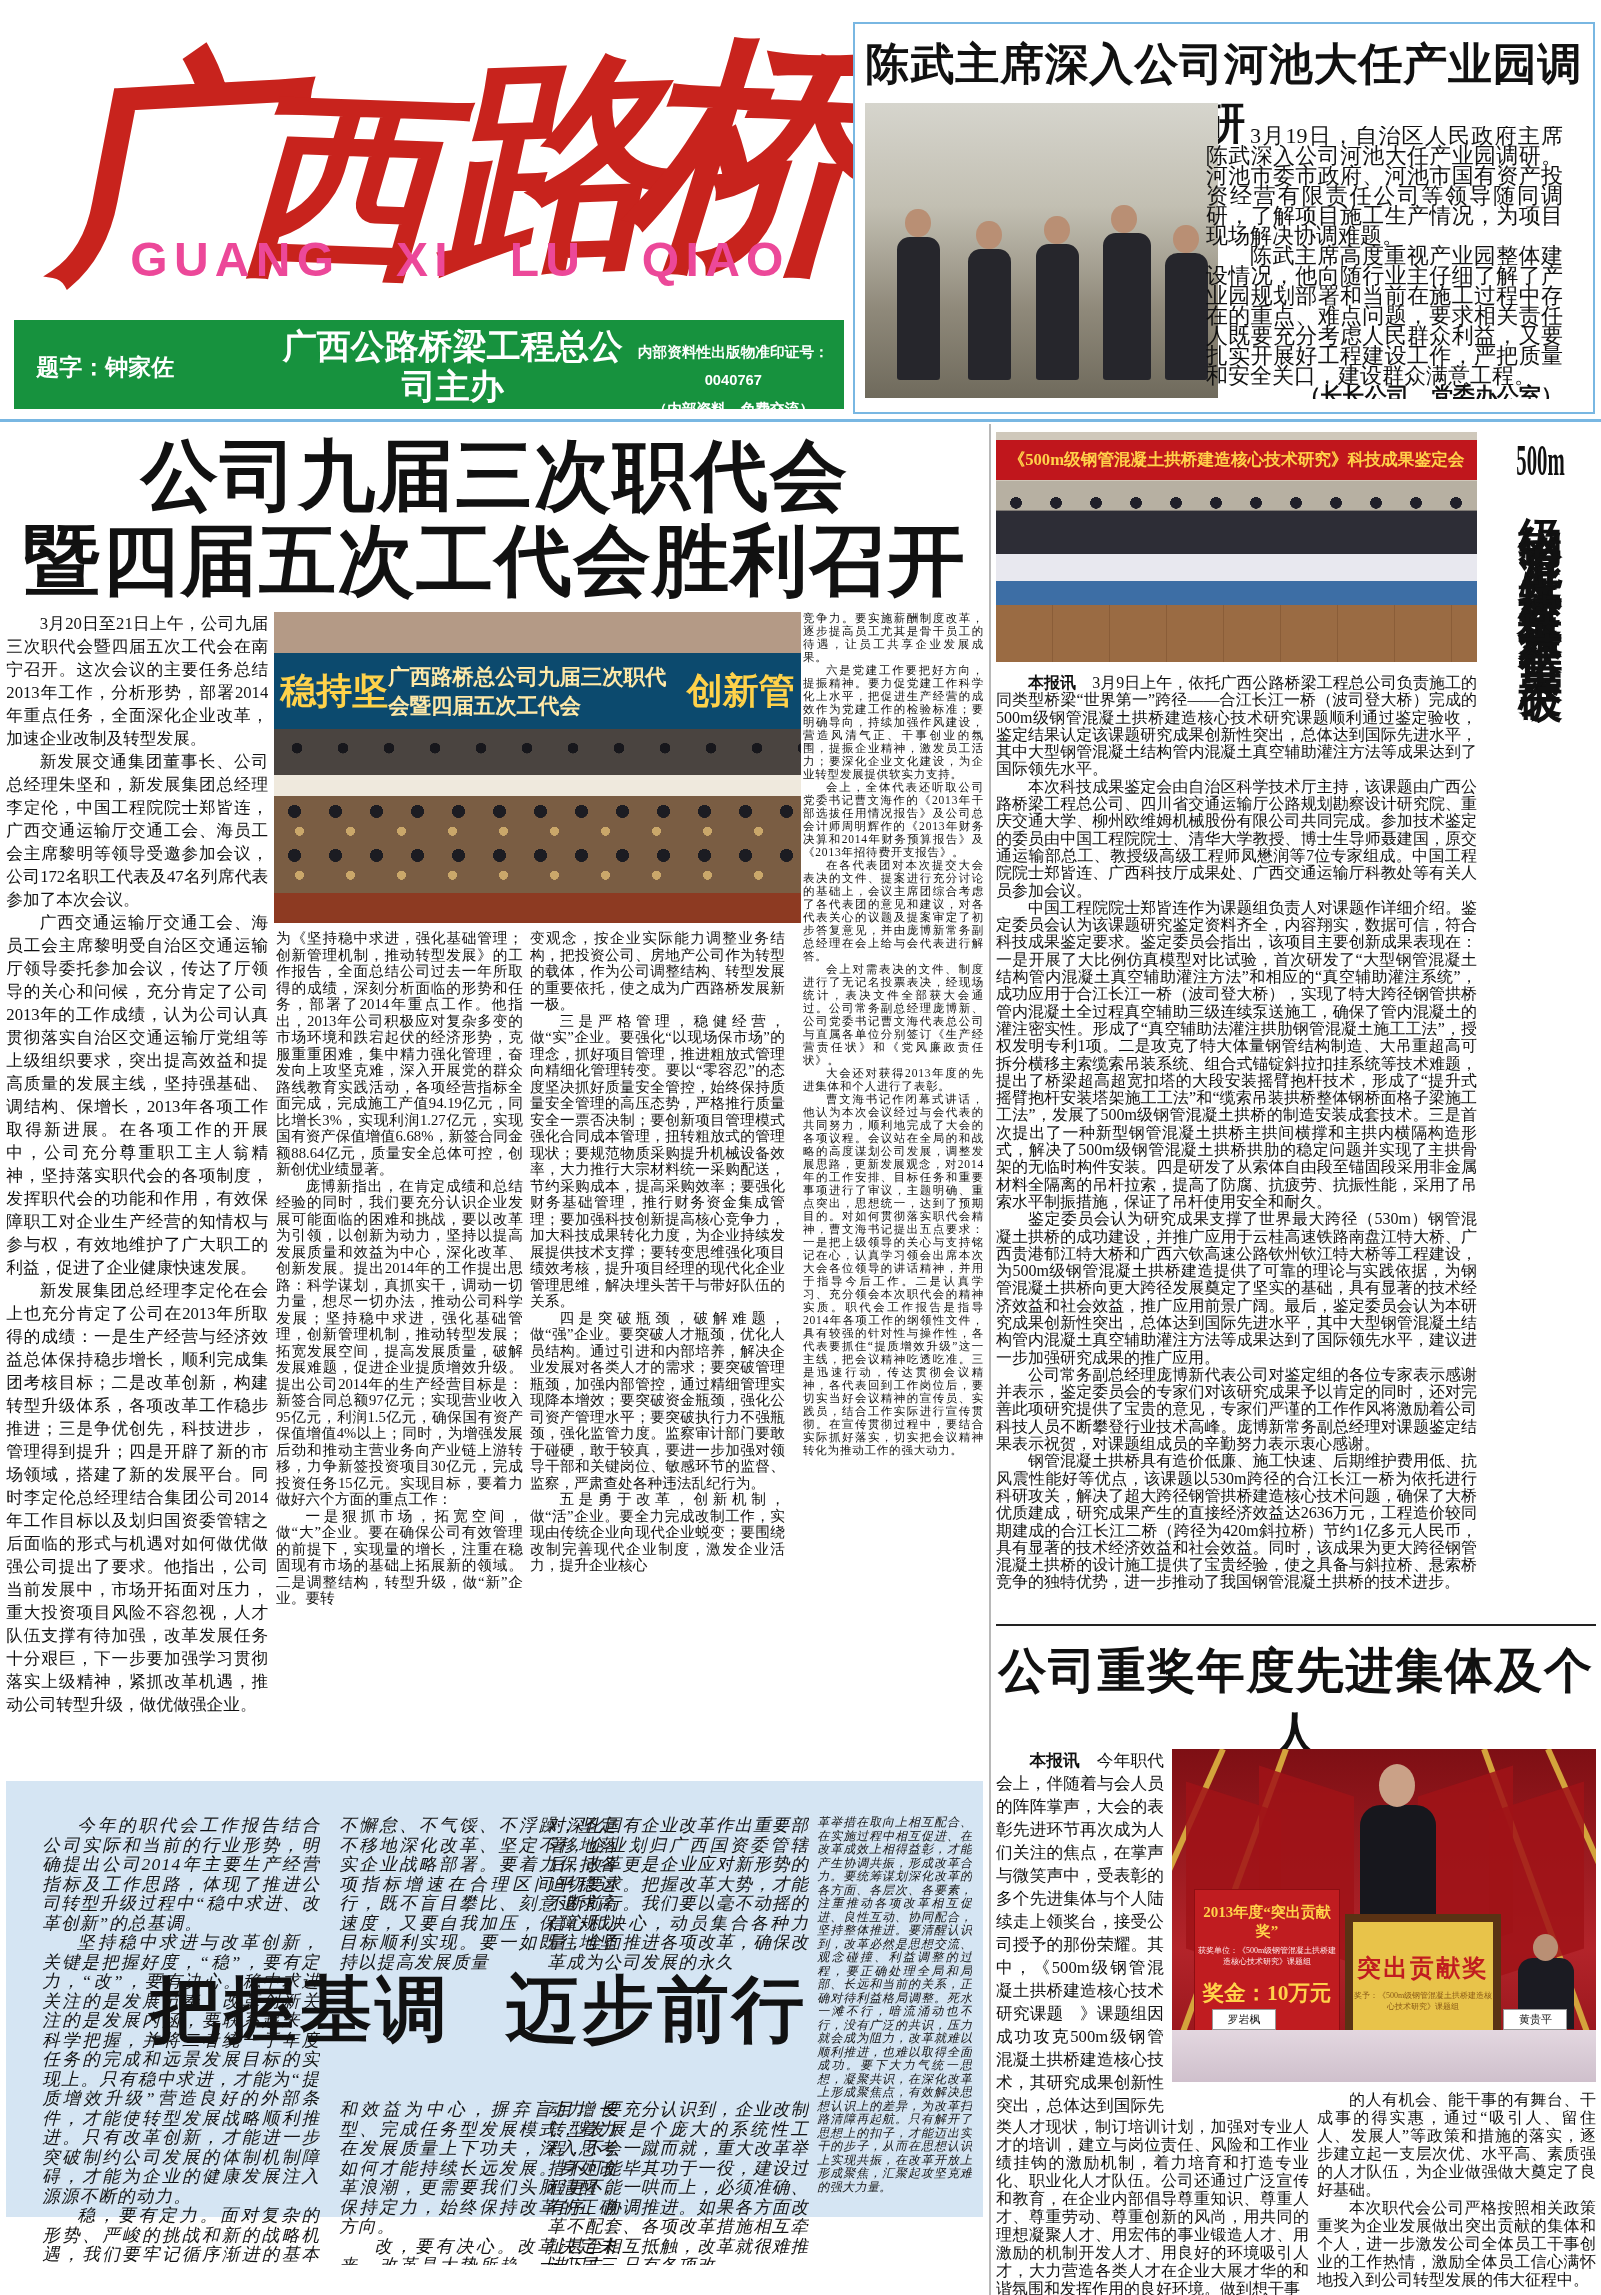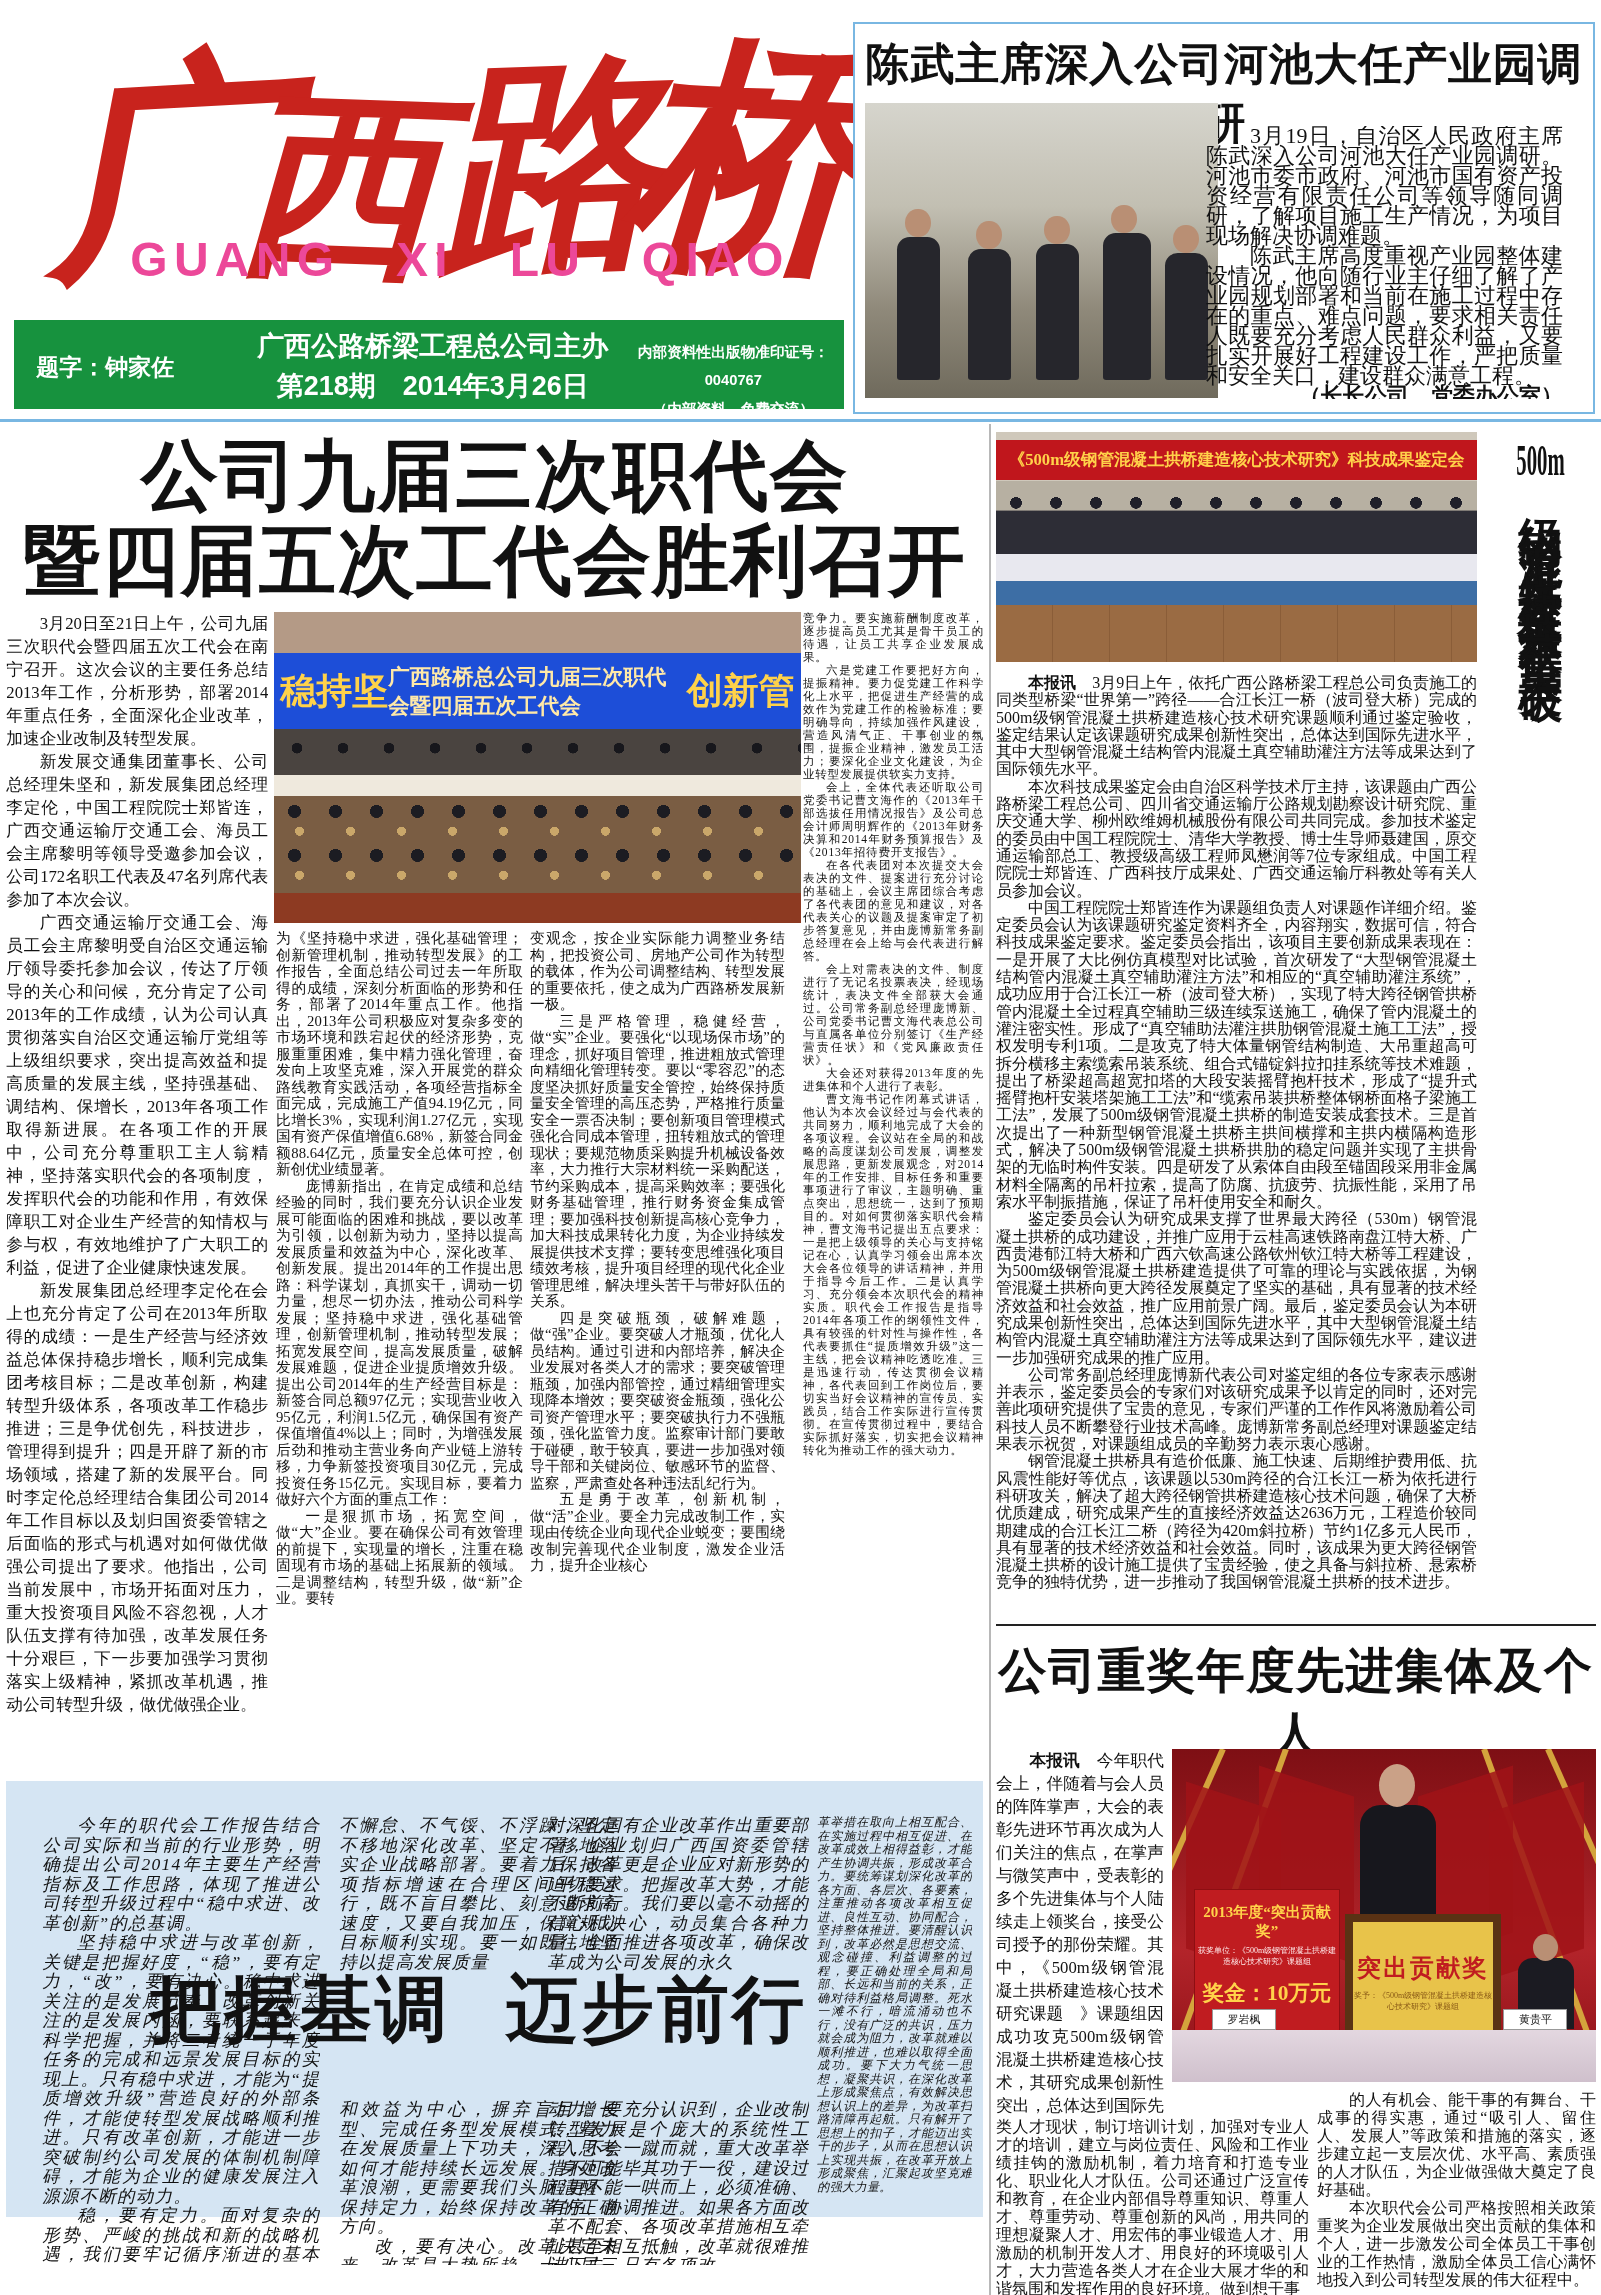--- a/index.html
+++ b/index.html
@@ -7,38 +7,38 @@
         font-family:"Liberation Serif","DejaVu Serif",serif;color:#111;}
   .abs{position:absolute;}
   .sans{font-family:"Liberation Sans","DejaVu Sans",sans-serif;}
   
   .mast-char{position:absolute;color:#c8231d;font-family:"DejaVu Serif","Liberation Serif",serif;
              font-weight:bold;font-style:italic;line-height:1;}
   #pinyin{left:103px;top:232px;width:714px;text-align:center;font-size:48px;font-weight:bold;
           letter-spacing:6.3px;word-spacing:36px;color:#ec4899;}
   #greenbar{left:14.3px;top:320px;width:830px;height:89px;background:#17923e;color:#fff;}
   #gb-left{left:22px;top:32px;font-size:23px;font-weight:bold;}
-  #gb-center{left:240px;top:6.3px;width:357px;text-align:center;font-size:27px;font-weight:bold;line-height:40px;}
+  #gb-center{left:260px;top:6.3px;width:357px;text-align:center;font-size:34px;font-weight:bold;line-height:40px;}
   #gb-right{left:615px;top:17.5px;width:208px;text-align:center;font-size:14.7px;font-weight:bold;line-height:28.6px;}
   #rule-blue{left:0;top:419px;width:1601px;height:3.2px;background:#79b7e2;}
   
   #tr-box{left:853px;top:22px;width:738px;height:388px;border:2.4px solid #79b7e2;background:#fff;}
   #tr-headline{left:0;top:11px;width:100%;text-align:center;font-size:44px;font-weight:900;letter-spacing:0.8px;}
   #tr-photo{left:9.5px;top:79px;width:353px;height:295px;overflow:hidden;
             background:linear-gradient(#d6d5cd 0%,#c2bfb2 35%,#8f897a 70%,#6f6a5c 100%);}
   .ph-person{position:absolute;bottom:6%;width:43px;height:135px;background:#26262c;border-radius:12.7px 12.7px 3.2px 3.2px;}
   .ph-person::before{content:"";position:absolute;top:-28.6px;left:8.7px;width:25.4px;height:28.6px;background:#b98f74;border-radius:50%;}
   #tr-text{left:351px;top:102px;width:357px;height:273px;font-size:22px;line-height:20px;text-align:justify;overflow:hidden;}
   #tr-text p{margin:0;text-indent:2em;}
   #tr-text .byline{text-align:right;font-weight:bold;text-indent:0;}
   
   #main-h1,#main-h2{left:6.3px;width:977px;text-align:center;font-weight:900;font-size:77px;line-height:1.05;
                     font-family:"Liberation Sans","DejaVu Sans",sans-serif;letter-spacing:1.6px;}
   #main-photo{left:274px;top:612px;width:527px;height:311px;overflow:hidden;background:#b49a86;}
-  #mp-banner{position:absolute;left:0;top:41px;width:100%;height:76px;background:#1d4ed8;display:flex;align-items:center;}
+  #mp-banner{position:absolute;left:0;top:41px;width:100%;height:76px;background:#0c4a6e;display:flex;align-items:center;}
   #mp-banner .side{color:#ffd24a;font-weight:bold;font-size:36px;white-space:nowrap;}
   #mp-banner .mid{flex:1;color:#ffe9a8;font-size:21.4px;font-weight:bold;}
   #mp-heads{position:absolute;left:0;top:117px;width:100%;height:52px;background:#4a4440;
             background-image:radial-gradient(circle 8.7px at 50% 40%, #17171c 60%, transparent 62%);background-size:46px 48px;}
   #mp-table{position:absolute;left:0;top:163px;width:100%;height:20.6px;background:#efe9dd;}
   #mp-aud{position:absolute;left:0;top:184px;width:100%;height:97px;background:#7a5d43;
           background-image:radial-gradient(circle 10.3px at 50% 35%, #1c1c22 62%, transparent 64%),
                            radial-gradient(circle 8px at 50% 80%, #caa76a 55%, transparent 57%);
           background-size:41px 44px,51px 44px;}
   #mp-floor{position:absolute;left:0;top:281px;width:100%;height:30px;background:#8d3a22;}

